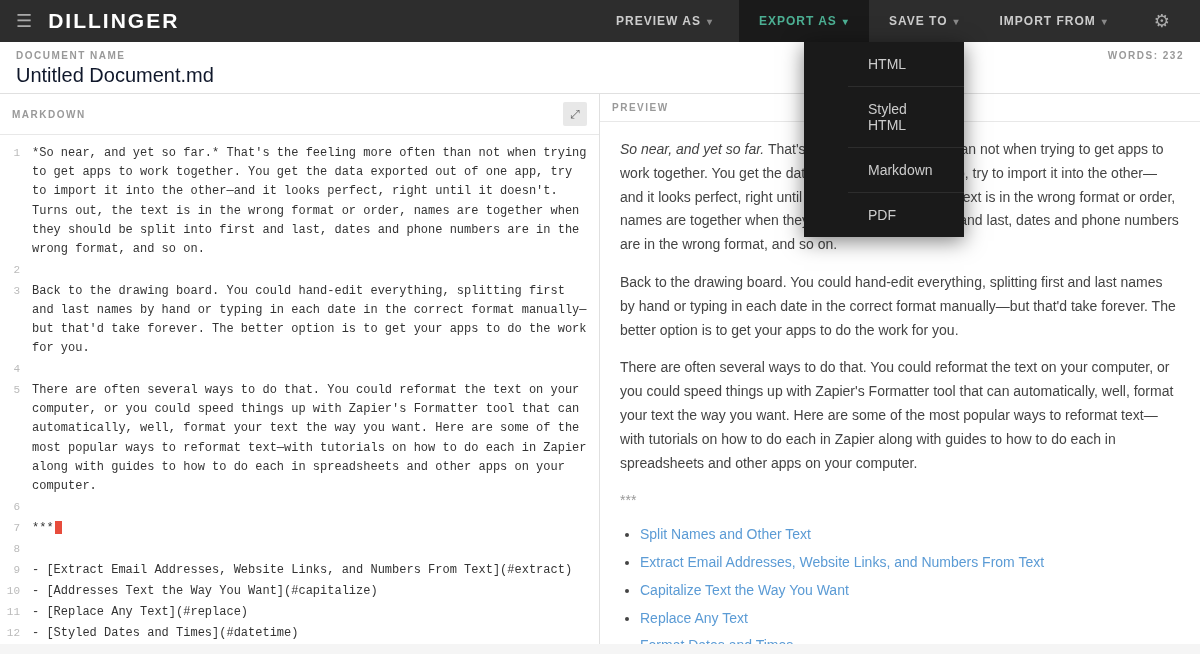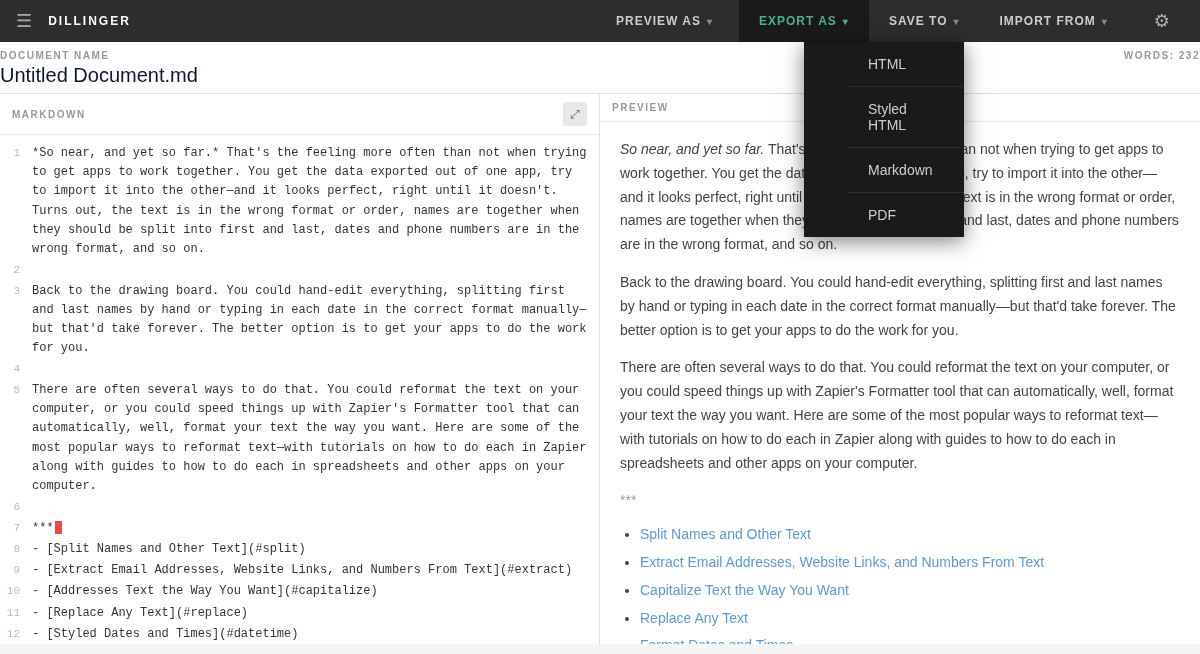--- a/index.html
+++ b/index.html
@@ -18,21 +18,21 @@
     }
     .header-menu-icon {
       color: #aaa;
       font-size: 18px;
       cursor: pointer;
       margin-right: 4px;
     }
     .header-logo {
       color: #fff;
       font-weight: 700;
-      font-size: 12px;
+      font-size: 21px;
       letter-spacing: 2px;
       text-transform: uppercase;
     }
     .header-spacer { flex: 1; }
     .header-nav {
       display: flex;
       height: 100%;
     }
     .header-nav-item {
       display: flex;
@@ -62,21 +62,21 @@
       align-items: center;
       padding: 0 14px;
       color: #aaa;
       cursor: pointer;
       font-size: 18px;
     }
 
     
     .doc-area {
       background: #fff;
-      padding: 8px 0 6px;
+      padding: 8px 16px 6px;
       border-bottom: 1px solid #e0e0e0;
       display: flex;
       align-items: flex-start;
       justify-content: space-between;
     }
     .doc-label {
       font-size: 10px;
       font-weight: 600;
       letter-spacing: 1.5px;
       color: #999;
@@ -294,21 +294,20 @@
         <div class="md-line">
           <span class="line-num">6</span>
           <span class="line-content"></span>
         </div>
         <div class="md-line">
           <span class="line-num">7</span>
           <span class="line-content">***<span style="display:inline-block;width:7px;height:13px;background:#e74c3c;margin-left:1px;vertical-align:middle;"></span></span>
         </div>
         <div class="md-line">
           <span class="line-num">8</span>
-          <span class="line-content">- [Split Names and Other Text](#split)</span>
         </div>
         <div class="md-line">
           <span class="line-num">9</span>
           <span class="line-content">- [Extract Email Addresses, Website Links, and Numbers From Text](#extract)</span>
         </div>
         <div class="md-line">
           <span class="line-num">10</span>
           <span class="line-content">- [Addresses Text the Way You Want](#capitalize)</span>
         </div>
         <div class="md-line">

